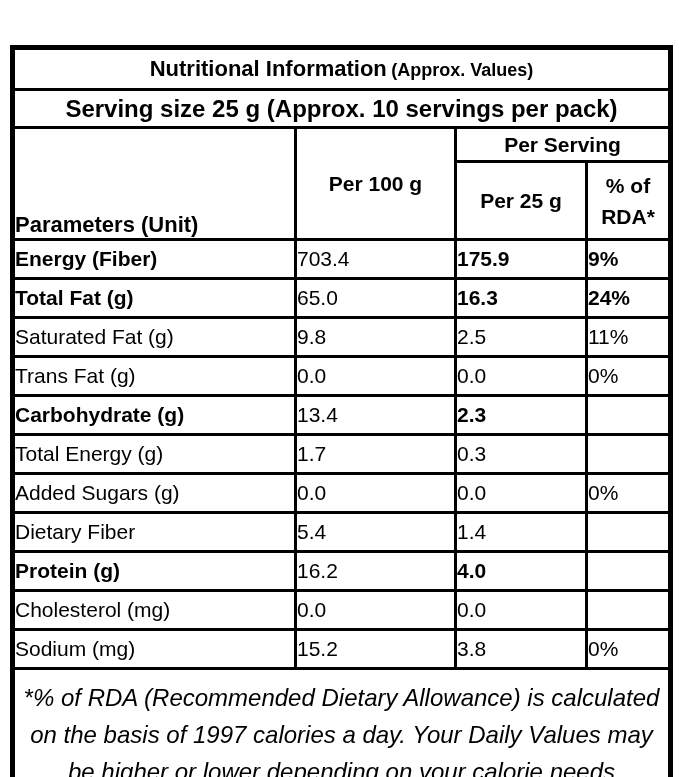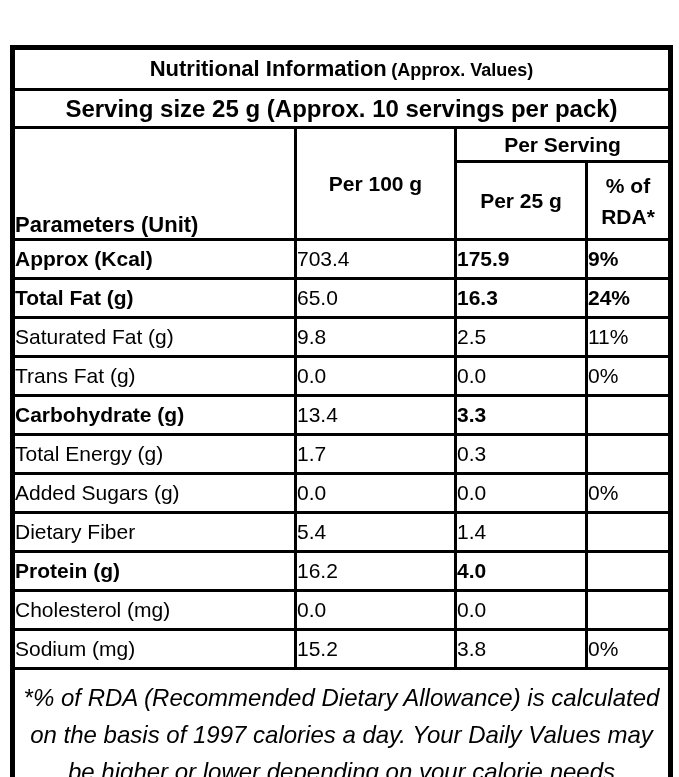--- a/index.html
+++ b/index.html
@@ -86,21 +86,21 @@
     </tr>
     <tr class="r-h2">
       <td class="hdr">Per 25 g</td>
       <td class="hdr hdr-rda">
         <div>% of</div>
         <div>RDA*</div>
       </td>
     </tr>
 
     <tr class="data-row">
-      <td class="lbl b">Approx (Kcal)</td>
+      <td class="lbl b">Energy (Fiber)</td>
       <td class="val">703.4</td>
       <td class="val b">175.9</td>
       <td class="val rda b">9%</td>
     </tr>
     <tr class="data-row">
       <td class="lbl b">Total Fat (g)</td>
       <td class="val">65.0</td>
       <td class="val b">16.3</td>
       <td class="val rda b">24%</td>
     </tr>
@@ -112,21 +112,21 @@
     </tr>
     <tr class="data-row">
       <td class="lbl">Trans Fat (g)</td>
       <td class="val">0.0</td>
       <td class="val">0.0</td>
       <td class="val rda">0%</td>
     </tr>
     <tr class="data-row">
       <td class="lbl b">Carbohydrate (g)</td>
       <td class="val">13.4</td>
-      <td class="val b">3.3</td>
+      <td class="val b">2.3</td>
       <td class="val rda b"></td>
     </tr>
     <tr class="data-row">
       <td class="lbl">Total Energy (g)</td>
       <td class="val">1.7</td>
       <td class="val">0.3</td>
       <td class="val rda"></td>
     </tr>
     <tr class="data-row">
       <td class="lbl">Added Sugars (g)</td>

